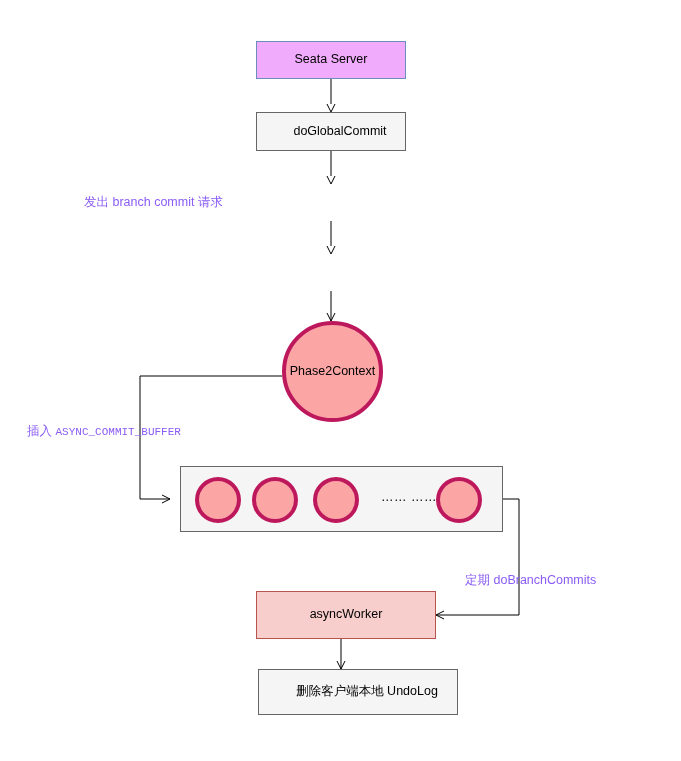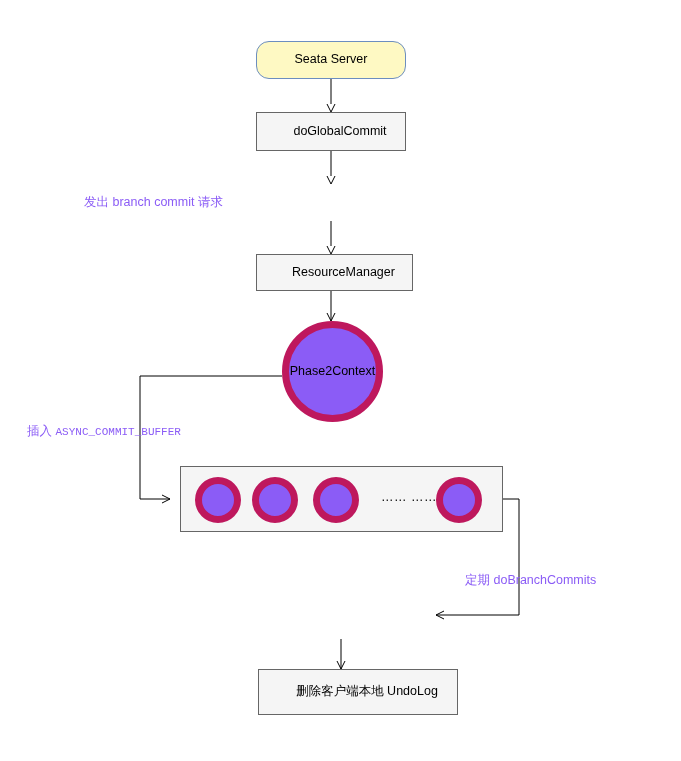--- a/index.html
+++ b/index.html
@@ -40,31 +40,30 @@
   }
   .box {
     border: 1px solid #7b7b7b;
   }
   .box-plain {
     background: #f5f5f5;
     border-color: #666666;
     padding-left: 18px;
   }
   .box-blue {
-    background: #fef9c3;
+    background: #f0abfc;
     border-color: #6c8ebf;
-    border-radius: 13px;
   }
   .box-pink {
     background: #f8cecc;
     border-color: #b85450;
   }
   .circle {
-    background: #8b5cf6;
-    border: 7px solid #be185d;
+    background: #fca5a5;
+    border: 4px solid #be185d;
     border-radius: 50%;
   }
   .buffer-container {
     position: absolute;
     box-sizing: border-box;
     background: #f5f5f5;
     border: 1px solid #666666;
   }
   .buffer-dots {
     position: absolute;
@@ -135,36 +134,36 @@
 
   <div class="node box box-blue" style="left:256px; top:41px; width:150px; height:38px;">
     <span>Seata Server</span>
   </div>
 
   <div class="node box box-plain" style="left:256px; top:112px; width:150px; height:39px;">
     <span>doGlobalCommit</span>
   </div>
 
 
-  <div class="node box box-plain" style="left:256px; top:254px; width:157px; height:37px;">
-    <span>ResourceManager</span>
-  </div>
 
   <div class="node circle" style="left:282px; top:321px; width:101px; height:101px;">
     <span>Phase2Context</span>
   </div>
 
   <div class="buffer-container" style="left:180px; top:466px; width:323px; height:66px;">
     <div class="node circle" style="left:14px; top:10px; width:46px; height:46px;"></div>
     <div class="node circle" style="left:71px; top:10px; width:46px; height:46px;"></div>
     <div class="node circle" style="left:132px; top:10px; width:46px; height:46px;"></div>
     <div class="buffer-dots" style="left:200px; top:23px;">…… ……</div>
     <div class="node circle" style="left:255px; top:10px; width:46px; height:46px;"></div>
   </div>
 
+  <div class="node box box-pink" style="left:256px; top:591px; width:180px; height:48px;">
+    <span>asyncWorker</span>
+  </div>
 
   <div class="node box box-plain" style="left:258px; top:669px; width:200px; height:46px;">
     <span>删除客户端本地 UndoLog</span>
   </div>
 
   <div class="edge-label" style="left:84px; top:194px;">发出 branch commit 请求</div>
 
 
   <div class="edge-label" style="left:27px; top:423px;">
     <span>插入</span>

